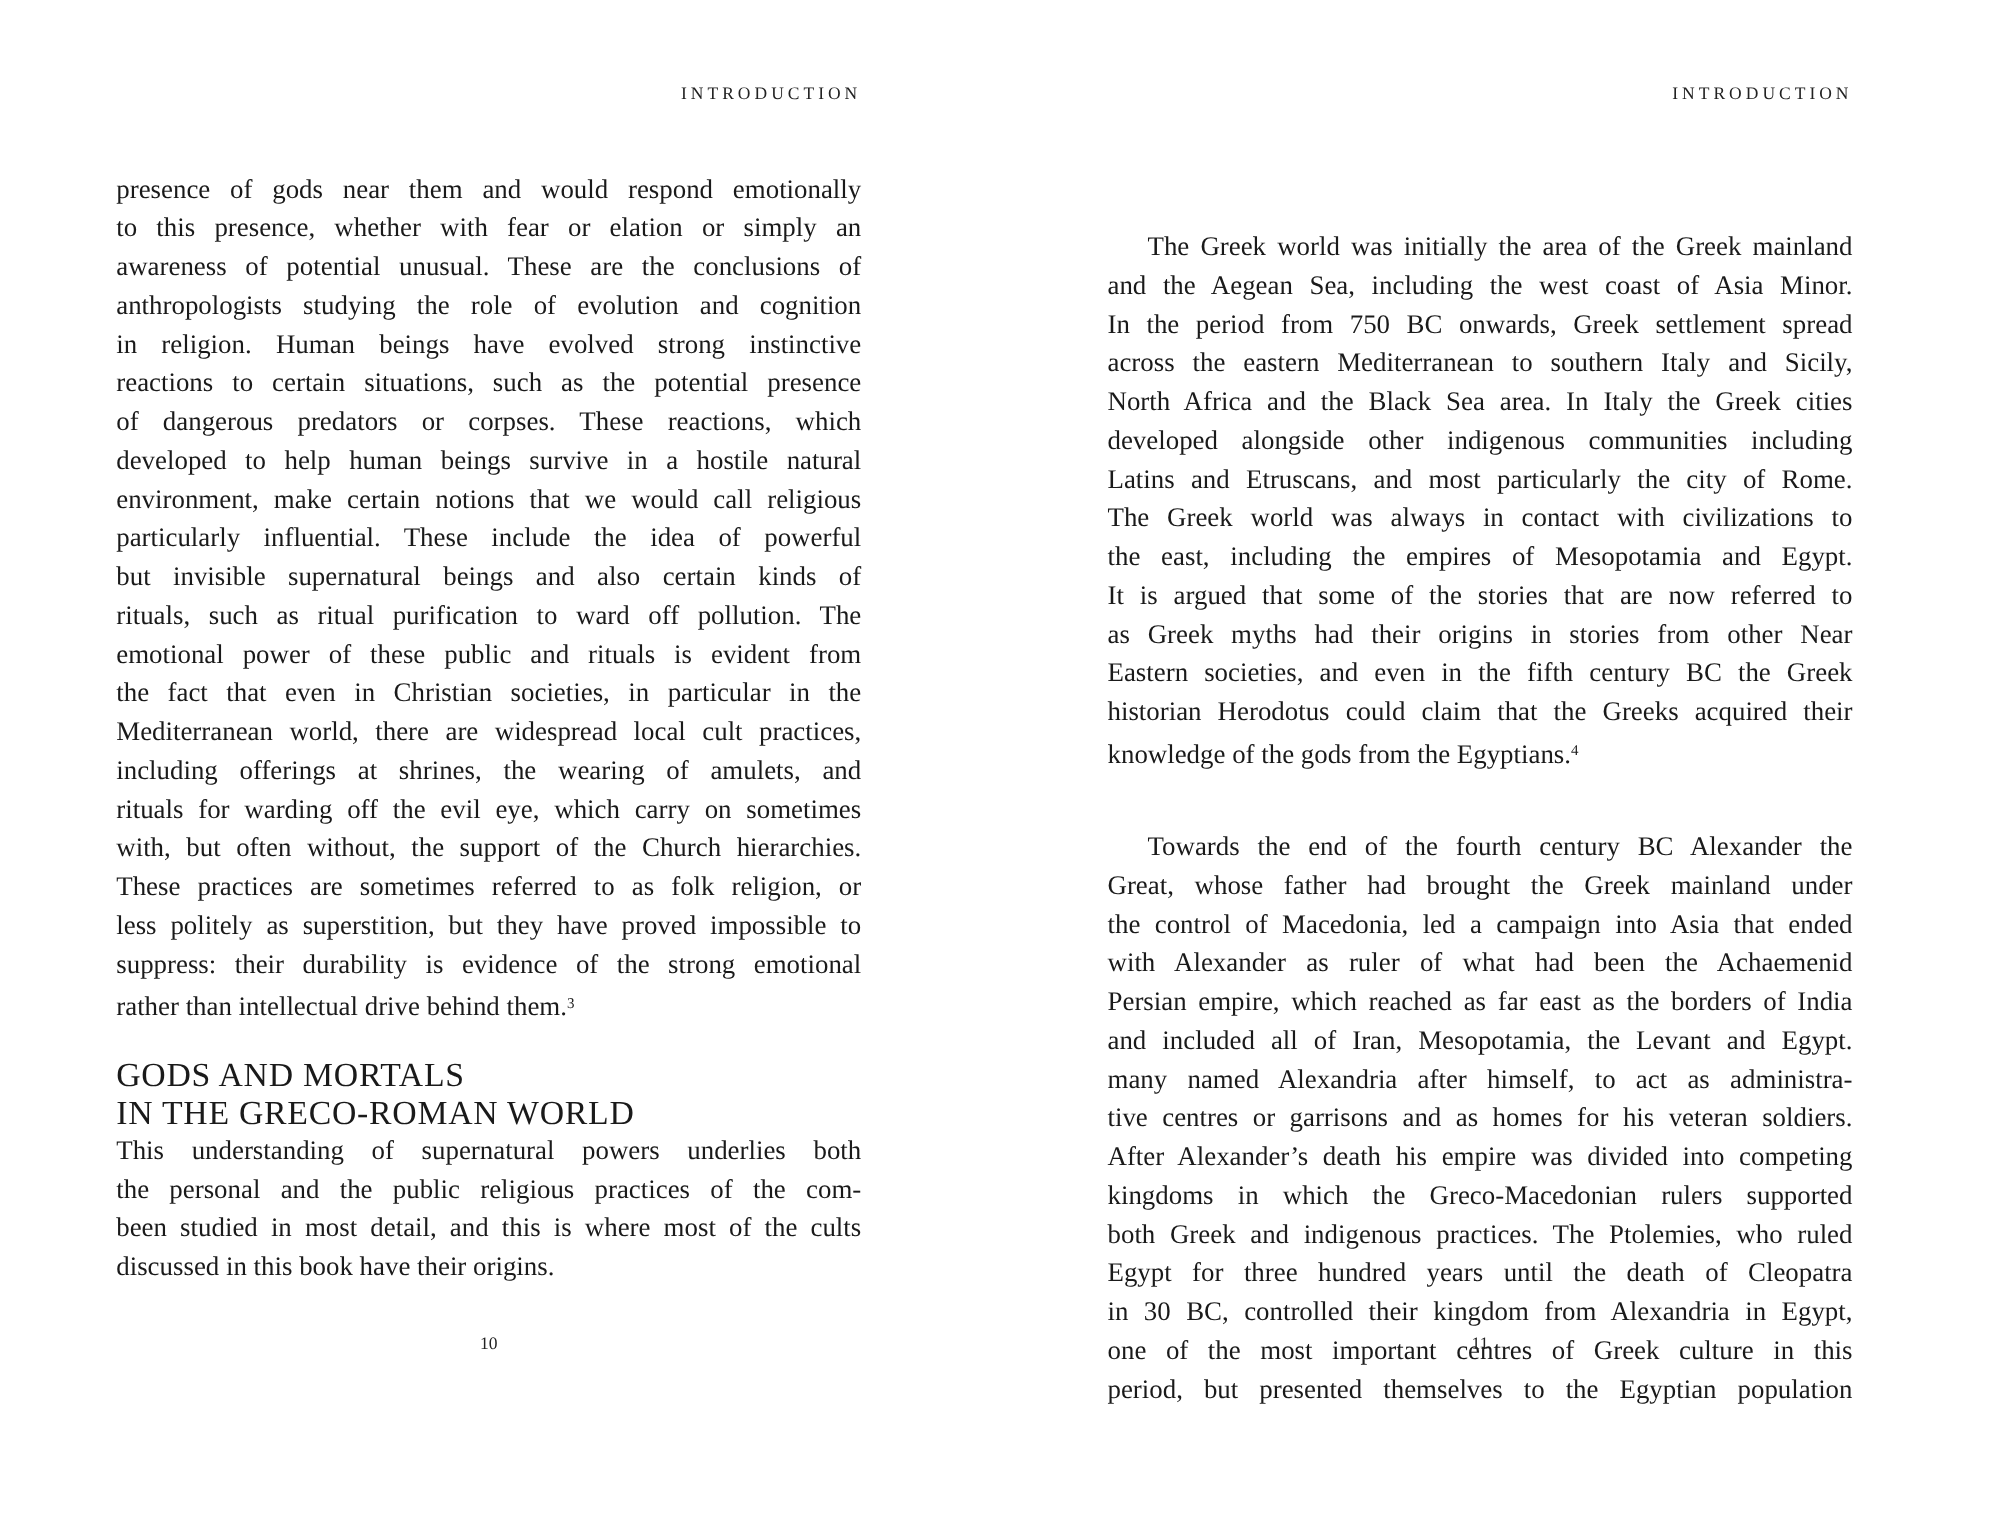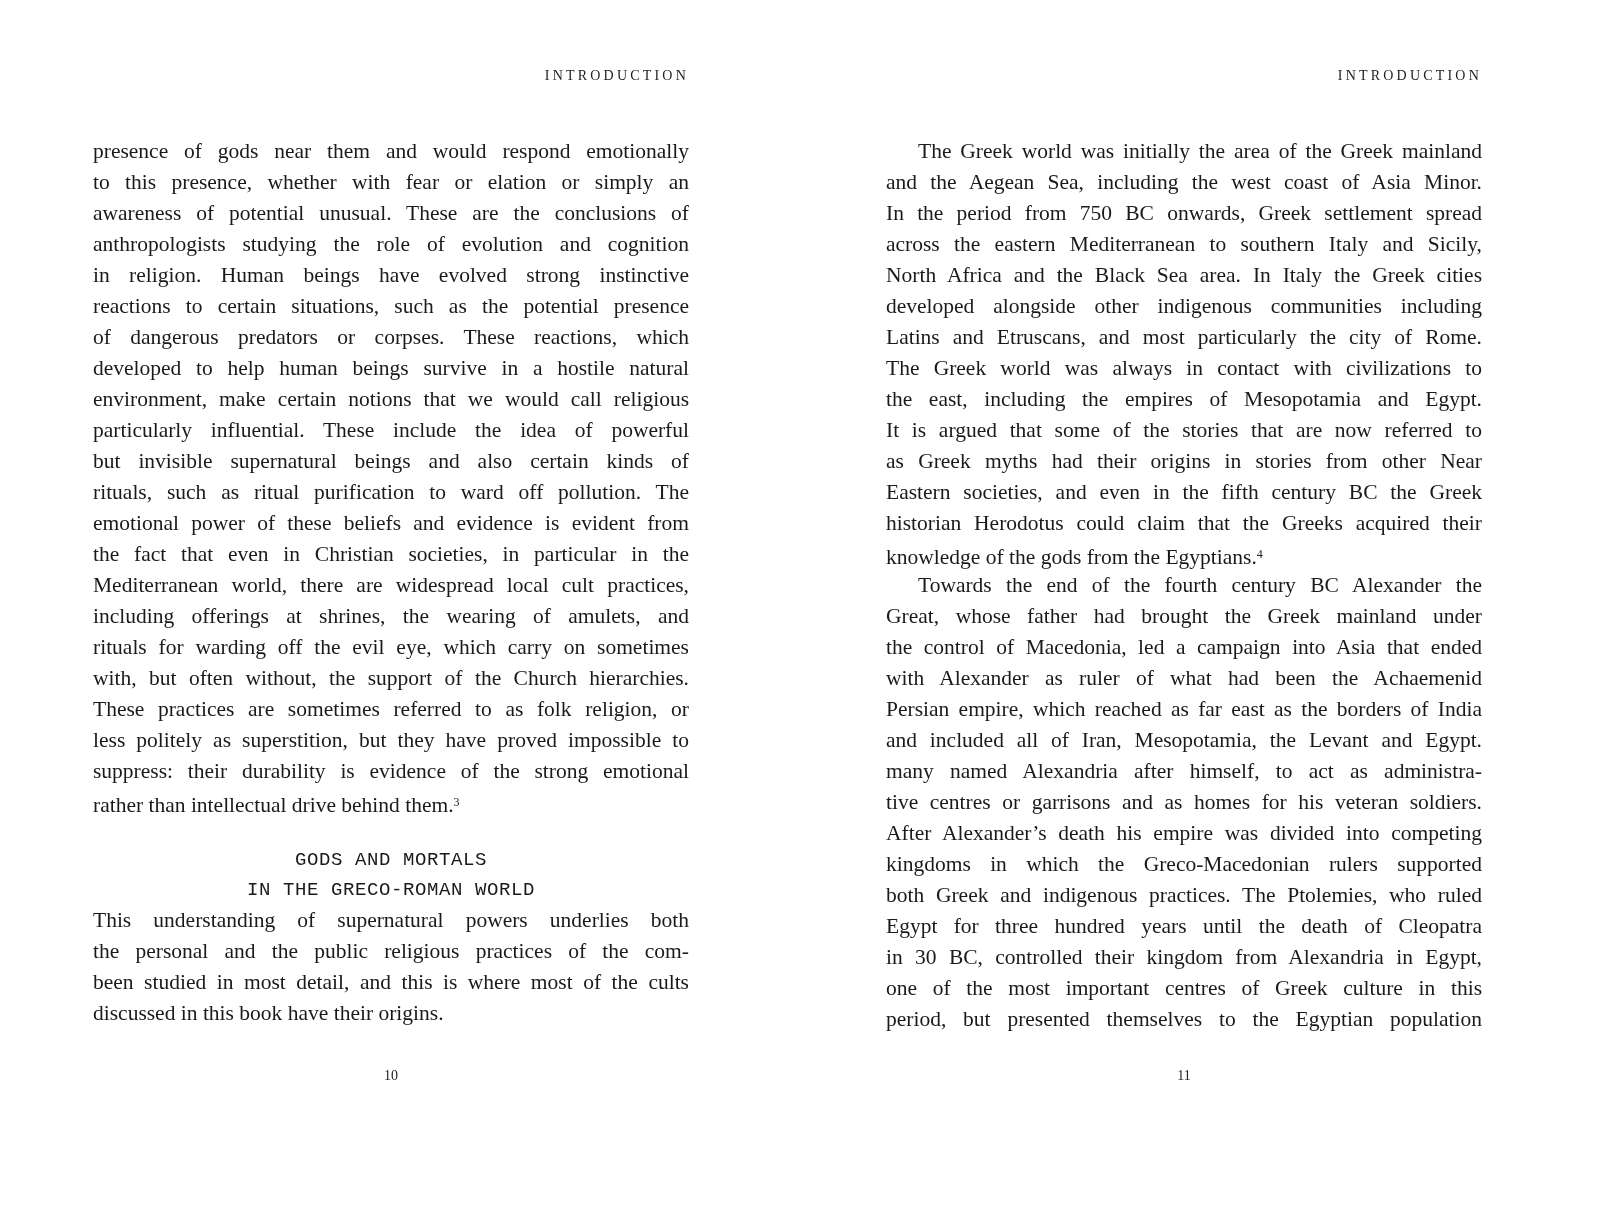--- a/index.html
+++ b/index.html
@@ -51,32 +51,33 @@
       white-space: nowrap;
       text-align: justify;
       text-align-last: justify;
     }
     .line.last {
       text-align: left;
       text-align-last: left;
     }
     .line.indent {
       padding-left: 32px;
+      margin-top: 46px;
     }
 
     .sup {
       font-size: 12px;
       vertical-align: 6px;
     }
 
     .section-heading {
       display: block;
-      text-align: center;
-      font-family: Liberation Mono, monospace;
-      font-size: 19px;
+      text-align: left;
+      font-family: Liberation Serif, serif;
+      font-size: 27px;
       letter-spacing: 0.6px;
       line-height: 30px;
       height: 30px;
     }
     .heading-gap {
       display: block;
       height: 27px;
     }
 
     .folio {
@@ -103,21 +104,21 @@
       <span class="line">awareness of potential unusual. These are the conclusions of</span>
       <span class="line">anthropologists studying the role of evolution and cognition</span>
       <span class="line">in religion. Human beings have evolved strong instinctive</span>
       <span class="line">reactions to certain situations, such as the potential presence</span>
       <span class="line">of dangerous predators or corpses. These reactions, which</span>
       <span class="line">developed to help human beings survive in a hostile natural</span>
       <span class="line">environment, make certain notions that we would call religious</span>
       <span class="line">particularly influential. These include the idea of powerful</span>
       <span class="line">but invisible supernatural beings and also certain kinds of</span>
       <span class="line">rituals, such as ritual purification to ward off pollution. The</span>
-      <span class="line">emotional power of these beliefs and evidence is evident from</span>
+      <span class="line">emotional power of these public and rituals is evident from</span>
       <span class="line">the fact that even in Christian societies, in particular in the</span>
       <span class="line">Mediterranean world, there are widespread local cult practices,</span>
       <span class="line">including offerings at shrines, the wearing of amulets, and</span>
       <span class="line">rituals for warding off the evil eye, which carry on sometimes</span>
       <span class="line">with, but often without, the support of the Church hierarchies.</span>
       <span class="line">These practices are sometimes referred to as folk religion, or</span>
       <span class="line">less politely as superstition, but they have proved impossible to</span>
       <span class="line">suppress: their durability is evidence of the strong emotional</span>
       <span class="line last"><span>rather than intellectual drive behind them.</span><span class="sup">3</span></span>
     </div>

